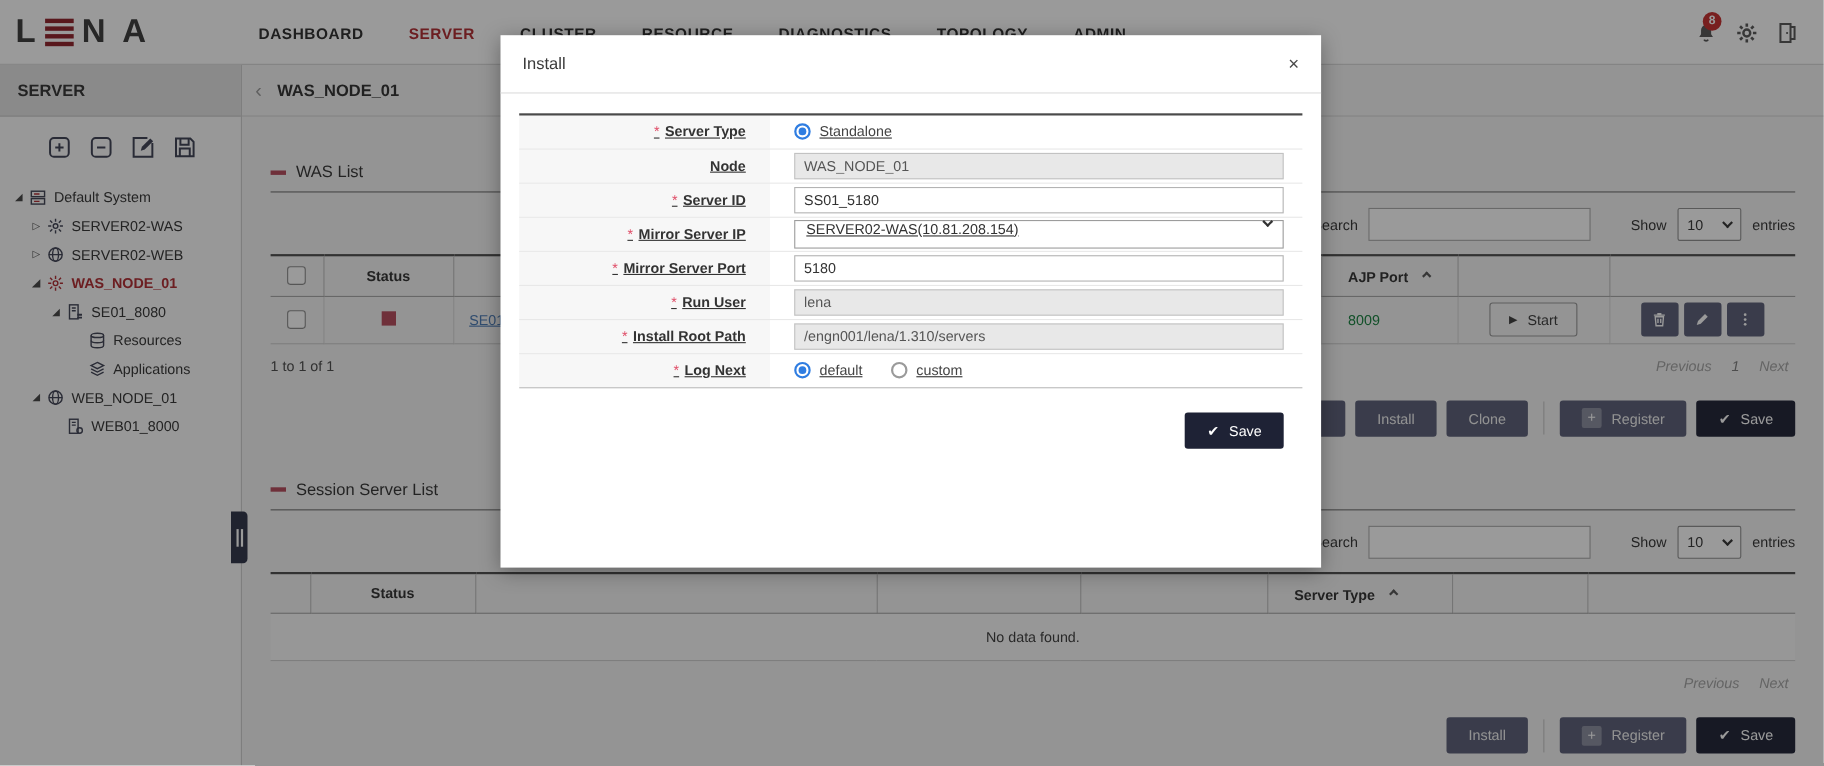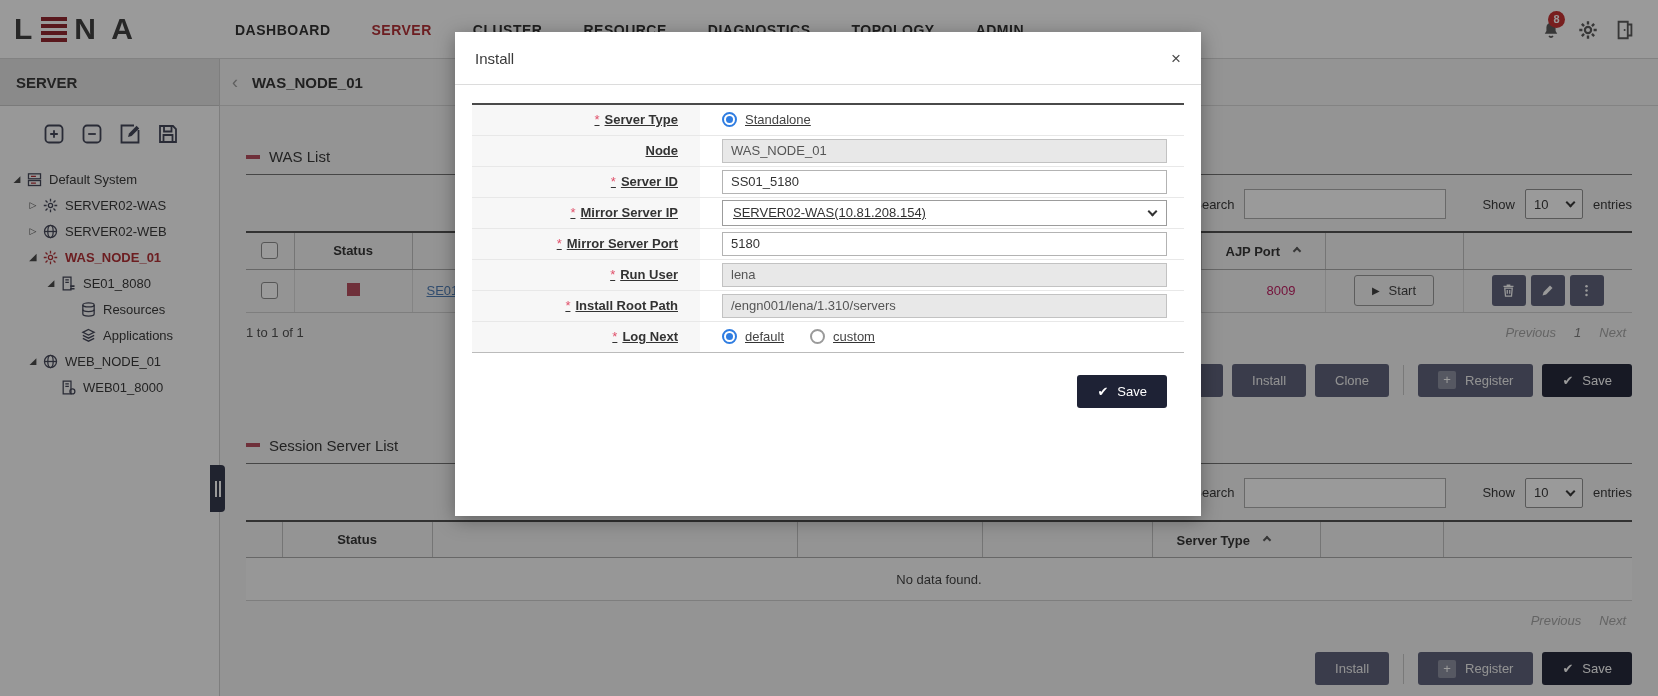--- a/index.html
+++ b/index.html
@@ -57,21 +57,21 @@
   table.grid th:last-child { border-right:0; }
   table.grid td { border-bottom:1px solid #cfcfcf; border-right:1px solid #dadada; height:43px; font-size:13px; vertical-align:middle; }
   table.grid td:last-child { border-right:0; }
   .th-left { text-align:left; padding-left:24px; }
   .sort { display:inline-block; margin-left:14px; vertical-align:2px; }
   .sort .chev-up { width:6px; height:6px; border-left:2px solid #555; border-top:2px solid #555; transform:rotate(45deg); display:inline-block; }
   .cb { appearance:none; -webkit-appearance:none; width:17px; height:17px; border:1.5px solid #8a8a8a; border-radius:3px; background:#fff; cursor:pointer; display:inline-block; vertical-align:middle; }
   .c { text-align:center; }
   .status-sq { display:inline-block; width:13px; height:13px; background:#b5495b; }
   a.lnk { color:#4a7ab5; text-decoration:underline; padding-left:14px; font-size:13px; }
-  .td-left { text-align:center; padding-left:36px; color:#be185d; }
+  .td-left { text-align:left; padding-left:24px; color:#15803d; }
   .start-btn { display:inline-flex; align-items:center; gap:9px; border:1px solid #979797; border-radius:3px; background:transparent; color:#3c3c3c; font-size:13px; padding:7px 17px; cursor:pointer; font-family:inherit; }
   .start-btn .tri { font-size:10px; color:#3c3c3c; }
   .rowicons { display:flex; gap:5px; justify-content:center; }
   .ibtn { width:34px; height:31px; background:#5a5e77; border:0; border-radius:3px; color:#fff; display:flex; align-items:center; justify-content:center; cursor:pointer; }
   .ibtn svg { width:15px; height:15px; }
   .meta-row { display:flex; justify-content:space-between; align-items:center; margin-top:12px; font-size:13px; }
   .info-txt { color:#4a4a4a; }
   .pager { display:flex; gap:18px; color:#a3a3a3; margin-right:6px;font-style:italic; }
   .pager .pg-num { color:#7d7d7d; }
   .pager span { cursor:pointer; }
@@ -91,21 +91,21 @@
   .modal-body { padding:18px 17px 0 17px; }
   .modal-desc { font-size:13px; color:#555; margin:6px 0 16px 2px; }
   .ftable { width:100%; border-collapse:collapse; border-top:2px solid #4a4a4a; border-bottom:1px solid #bbb; }
   .ftable td { height:31px; border-bottom:1px solid #e8e8e8; font-size:13px; vertical-align:middle;text-decoration:underline; }
   .ftable tr:last-child td { border-bottom:0; }
   td.flabel { width:228px; background:#f7f7f7; text-align:right; padding-right:22px; color:#333; font-weight:bold; }
   .req { color:#e0506a; margin-right:5px; font-weight:normal; }
   td.fval { padding-left:22px; }
   .fin { width:445px; height:24px; border:1px solid #b3b3b3; padding:0 8px; font-size:13px; color:#333; font-family:inherit; background:#fff; }
   .fin:disabled, .fin.dis { background:#e8e8e8; color:#555; border-color:#c2c2c2; }
-  .fselect { width:445px; height:26px; border:1px solid #9c9c9c; background:#fff; display:flex; align-items:center; justify-content:space-between; padding:0 10px; font-size:13px; color:#333; cursor:pointer; }
+  .fselect { width:445px; height:26px; border:1px solid #9c9c9c; background:#fff; display:flex; align-items:flex-start; justify-content:space-between; padding:0 10px; font-size:13px; color:#333; cursor:pointer; }
   .radio-line { display:flex; align-items:center; gap:8px; }
   .radio { width:15px; height:15px; border-radius:50%; border:2px solid #2f7de1; position:relative; display:inline-block; background:#fff; cursor:pointer; }
   .radio.on::after { content:""; position:absolute; left:2px; top:2px; width:7px; height:7px; border-radius:50%; background:#2f7de1; }
   .radio.off { border-color:#9a9a9a; }
   .radio-lbl { font-size:13px; color:#444; margin-right:18px; }
   .modal-foot { display:flex; justify-content:flex-end; padding:22px 17px 0 0; }
   .check { font-size:13px; }
 </style>
 </head>
 <body>

